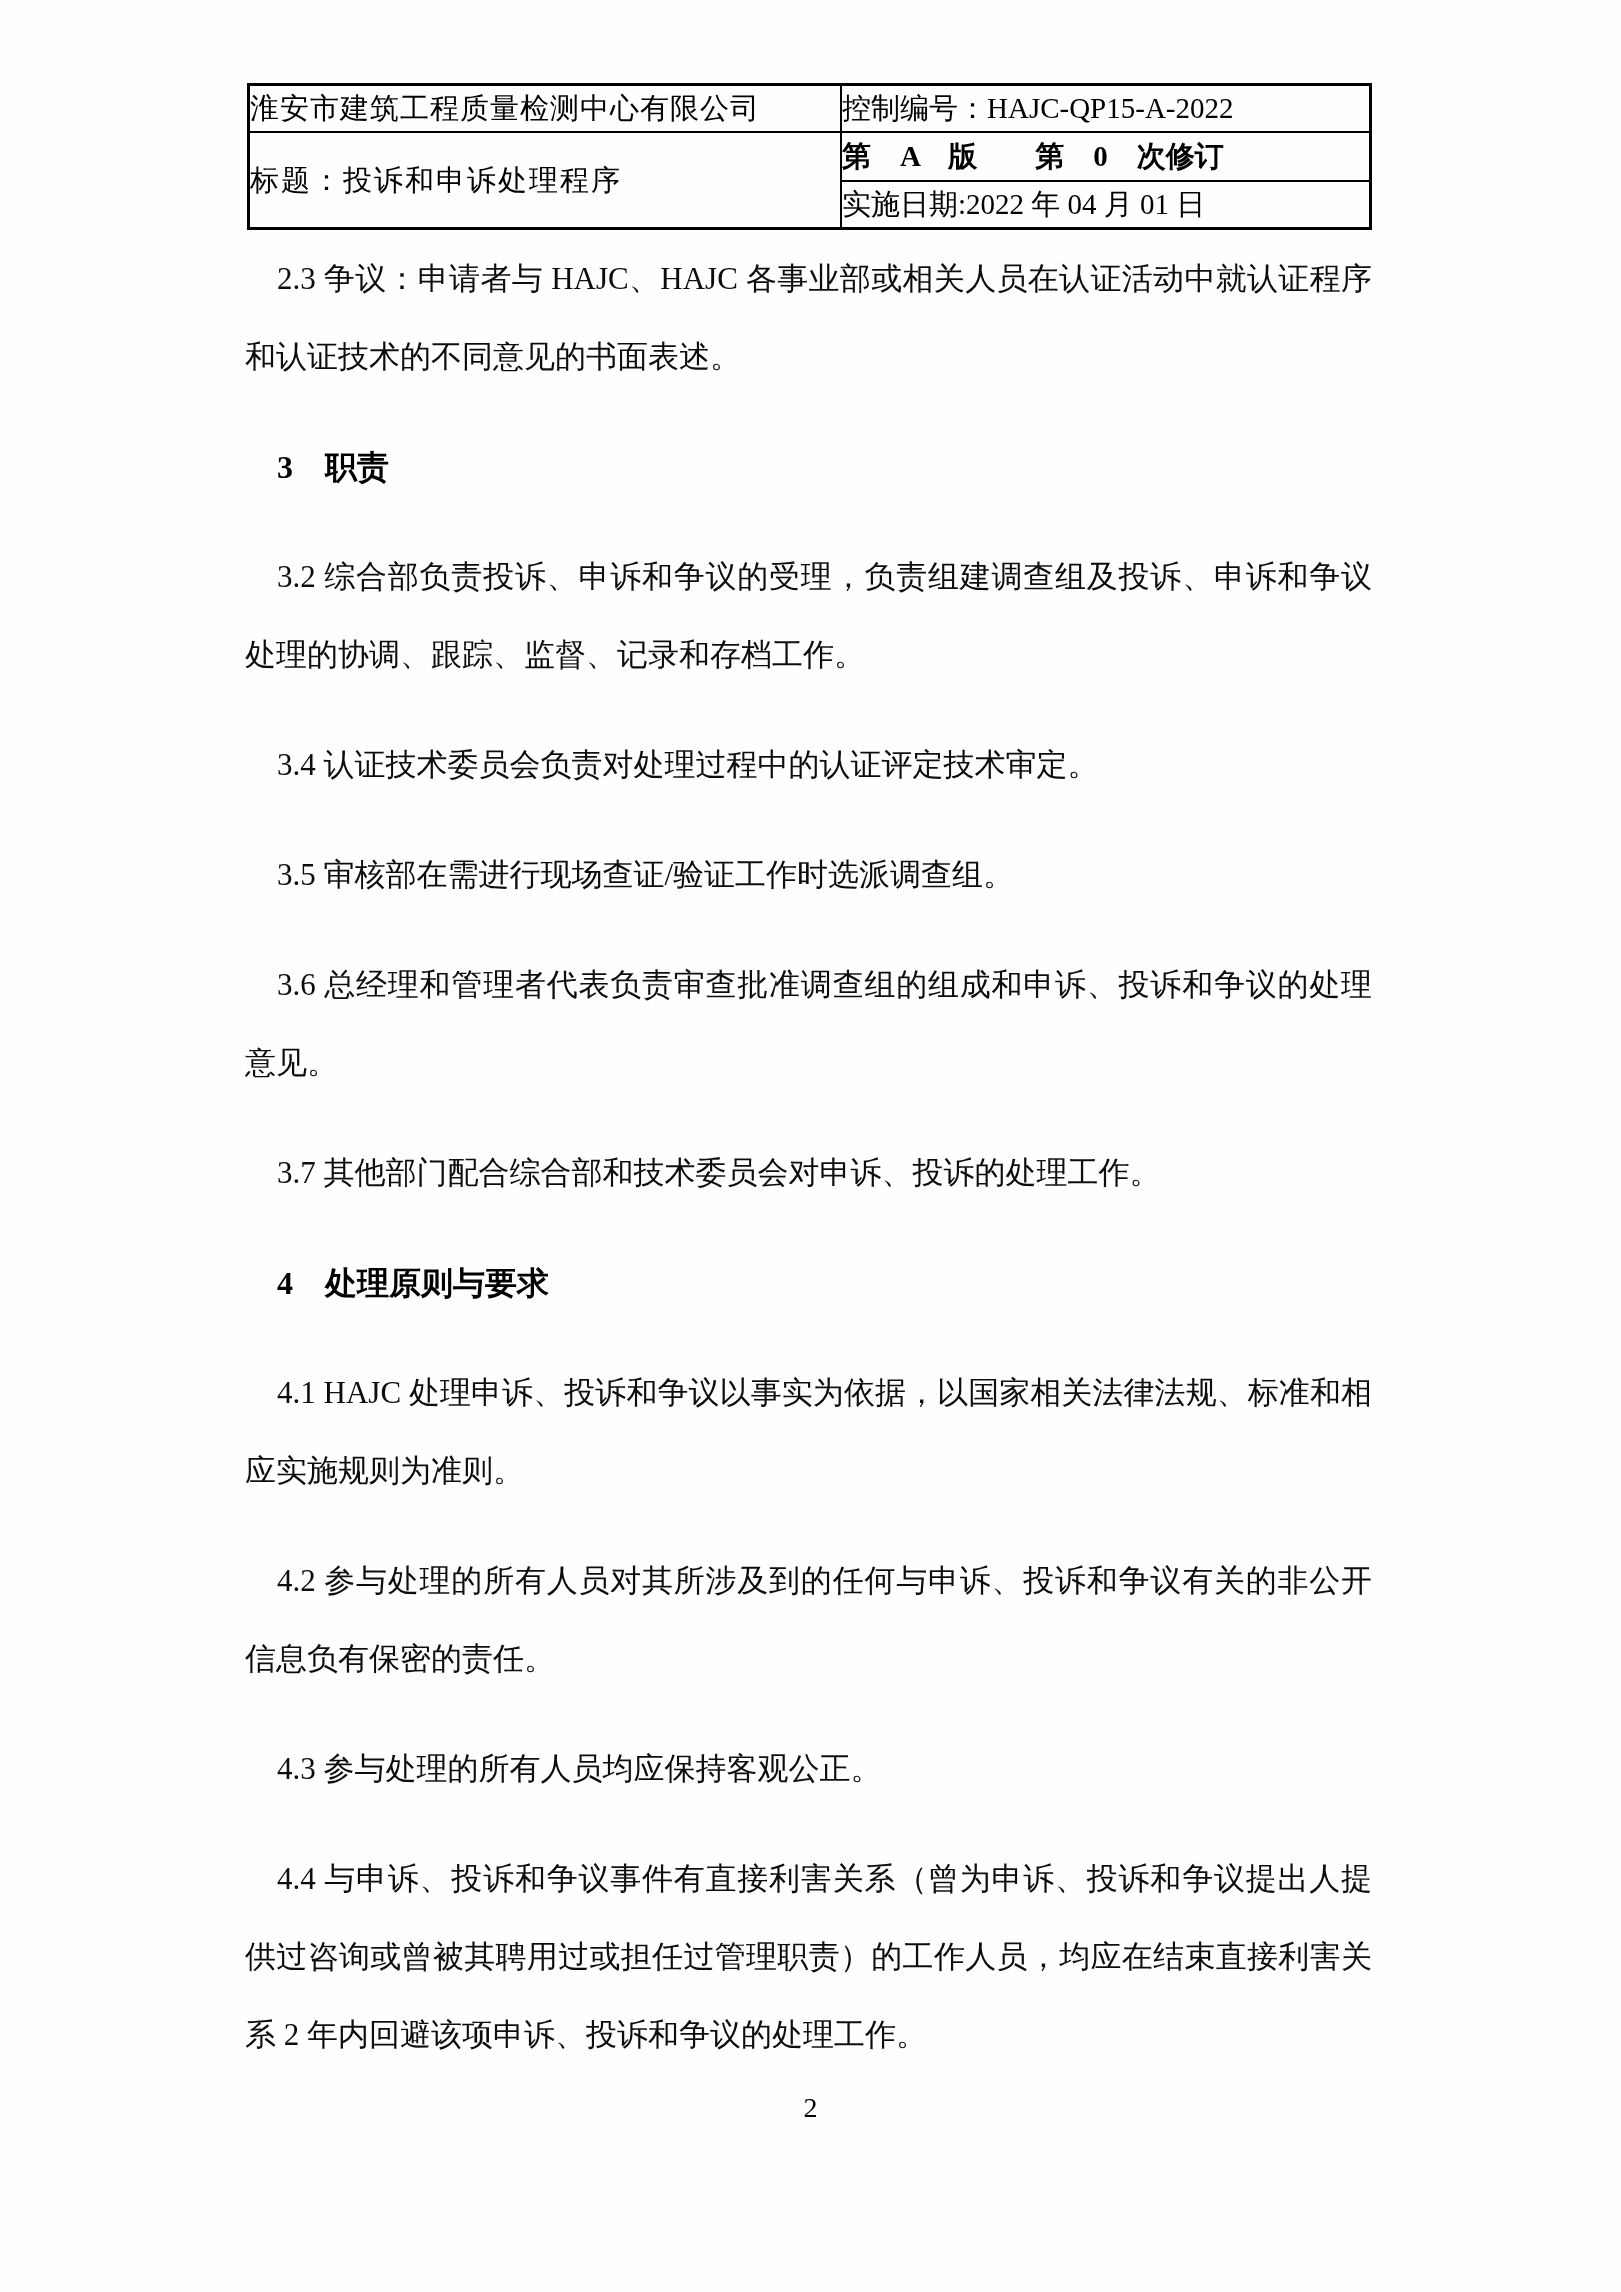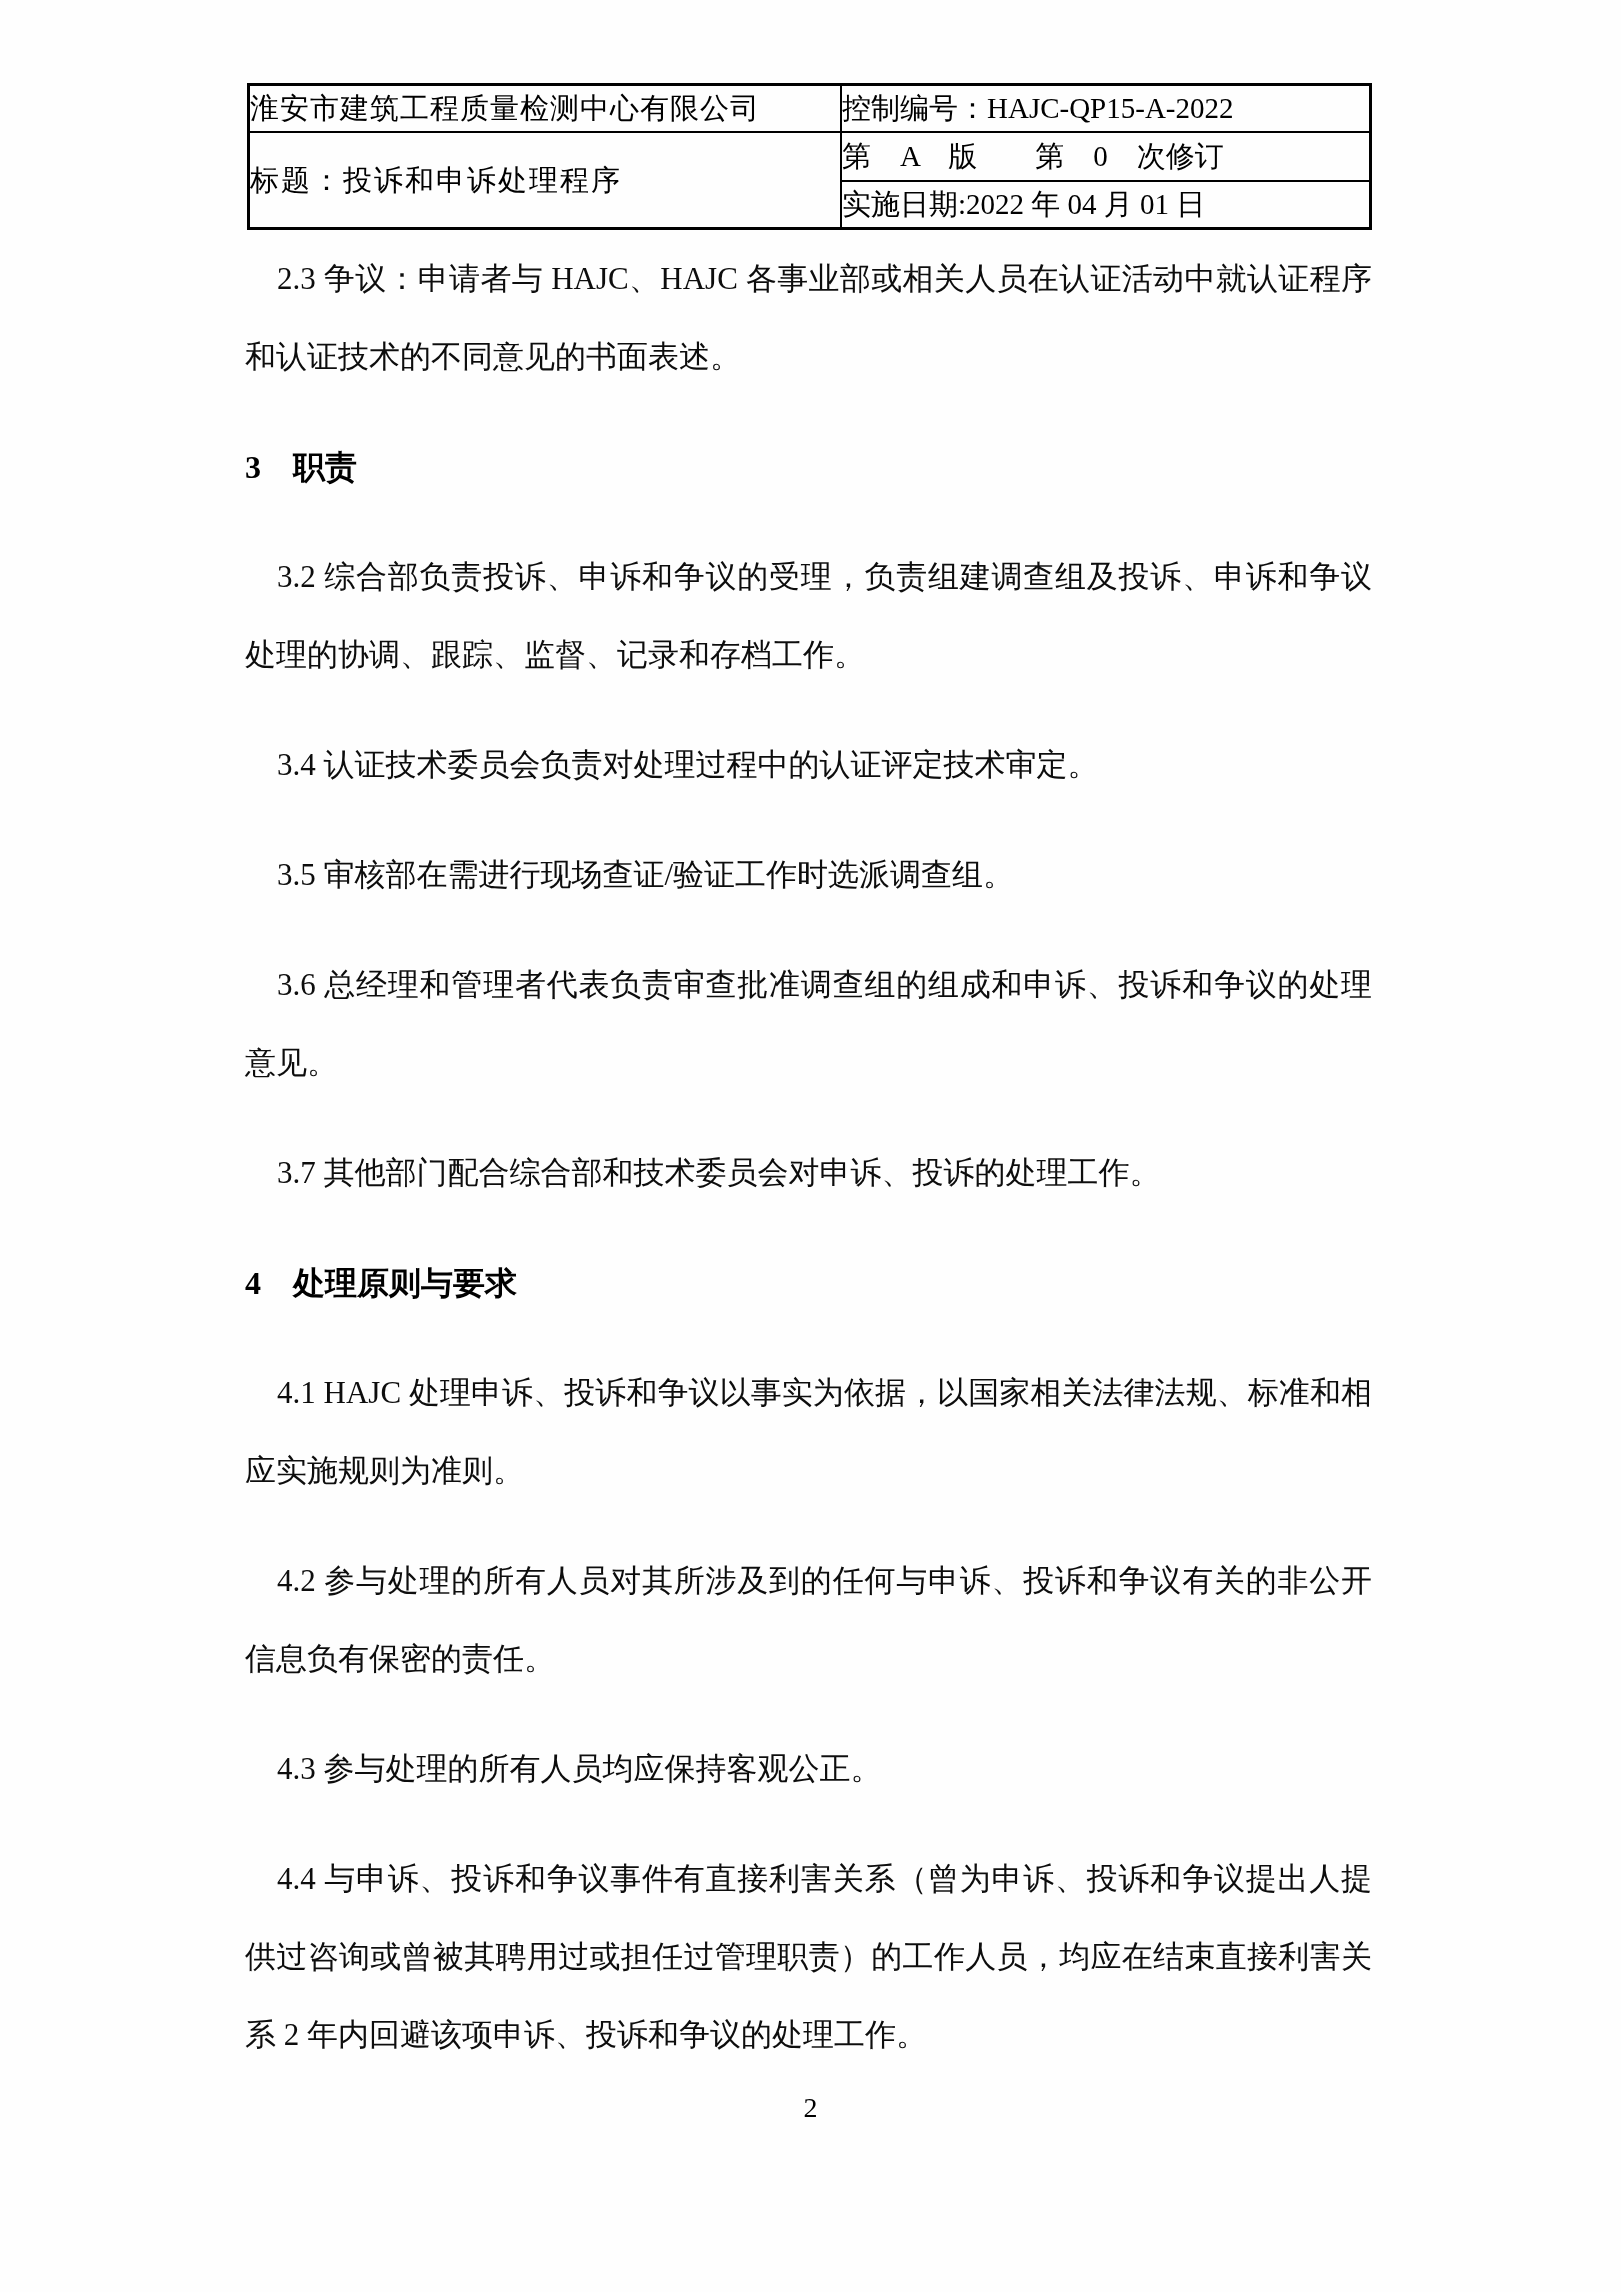--- a/index.html
+++ b/index.html
@@ -20,31 +20,31 @@
   table.hdr, table.hdr td { border:2.9px solid #000; }
   table.hdr { border-width:3.9px; }
   table.hdr td {
     padding:0; text-align:left; vertical-align:middle;
     font-size:29px; color:#000; line-height:1.2;
     overflow:hidden; white-space:nowrap;
   }
   td.c-company { width:590px; height:45px; font-size:30px; letter-spacing:1px; }
   td.c-title   { font-size:31px; font-weight:normal; letter-spacing:2px; }
   td.c-ctrl    { height:45px; }
-  td.c-ver     { height:47px; }
+  td.c-ver     { height:47px;font-weight:bold; }
   td.c-date    { height:45px; }
 
   .doc-body {
     position:absolute; left:245px; top:240px; width:1127px;
     font-size:31px; line-height:78px;
     text-align:justify; text-justify:inter-ideograph;
   }
   .doc-body p { margin:0 0 32px 0; text-indent:32px; }
   .doc-body p.heading {
-    text-indent:0; font-weight:bold; font-size:32px; color:#000;
+    text-indent:0; font-weight:bold; font-size:32px; color:#000;margin-left:32px;
   }
   .page-number {
     position:absolute; top:2092px; left:0; width:100%;
     text-align:center; font-size:28px; color:#000;
   }
 </style>
 </head>
 <body>
 
 <div class="page">

